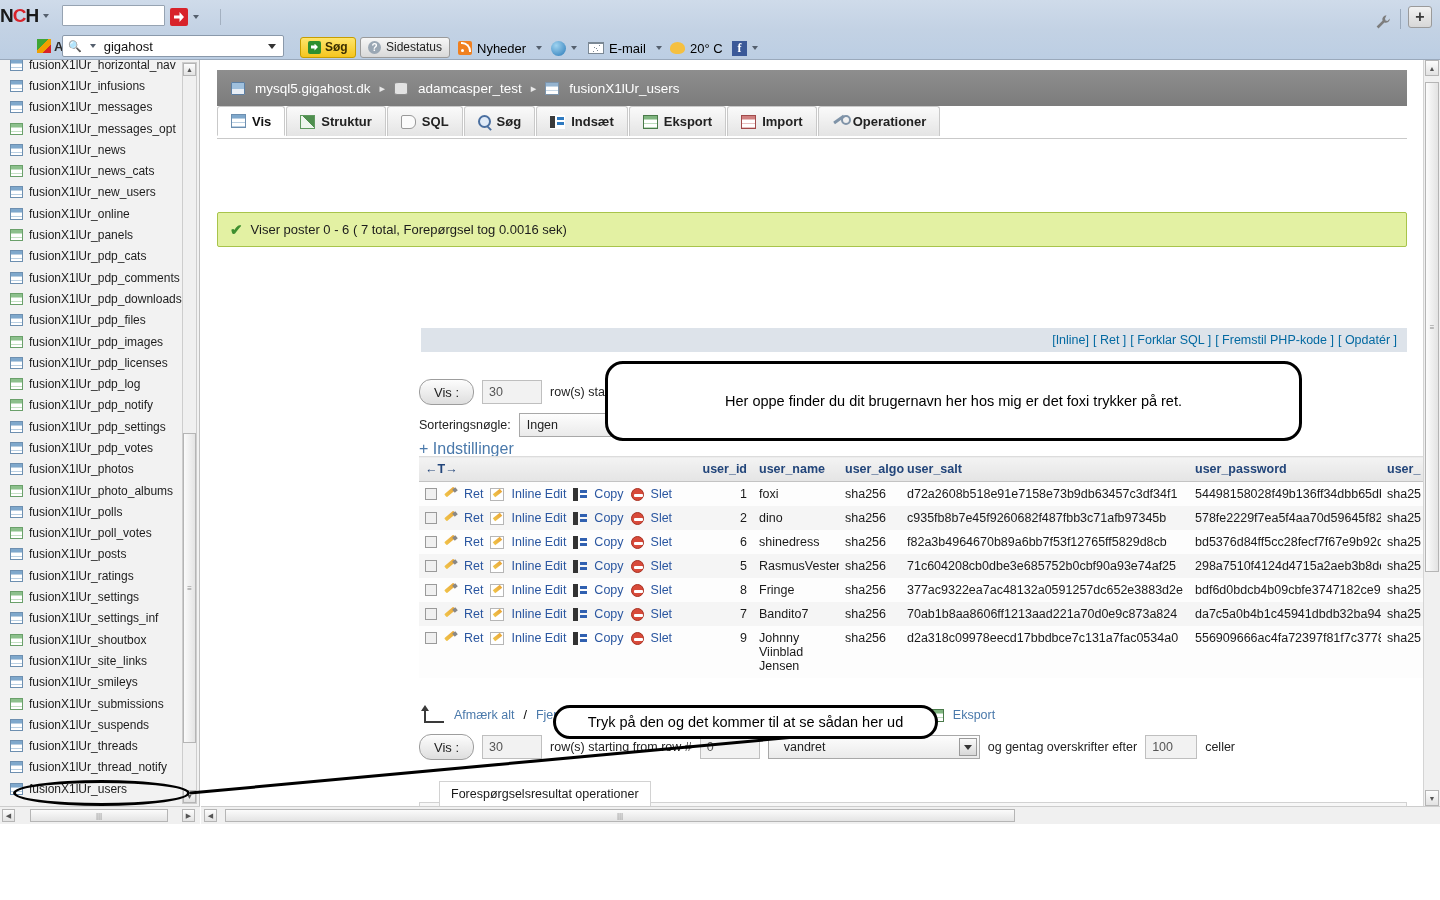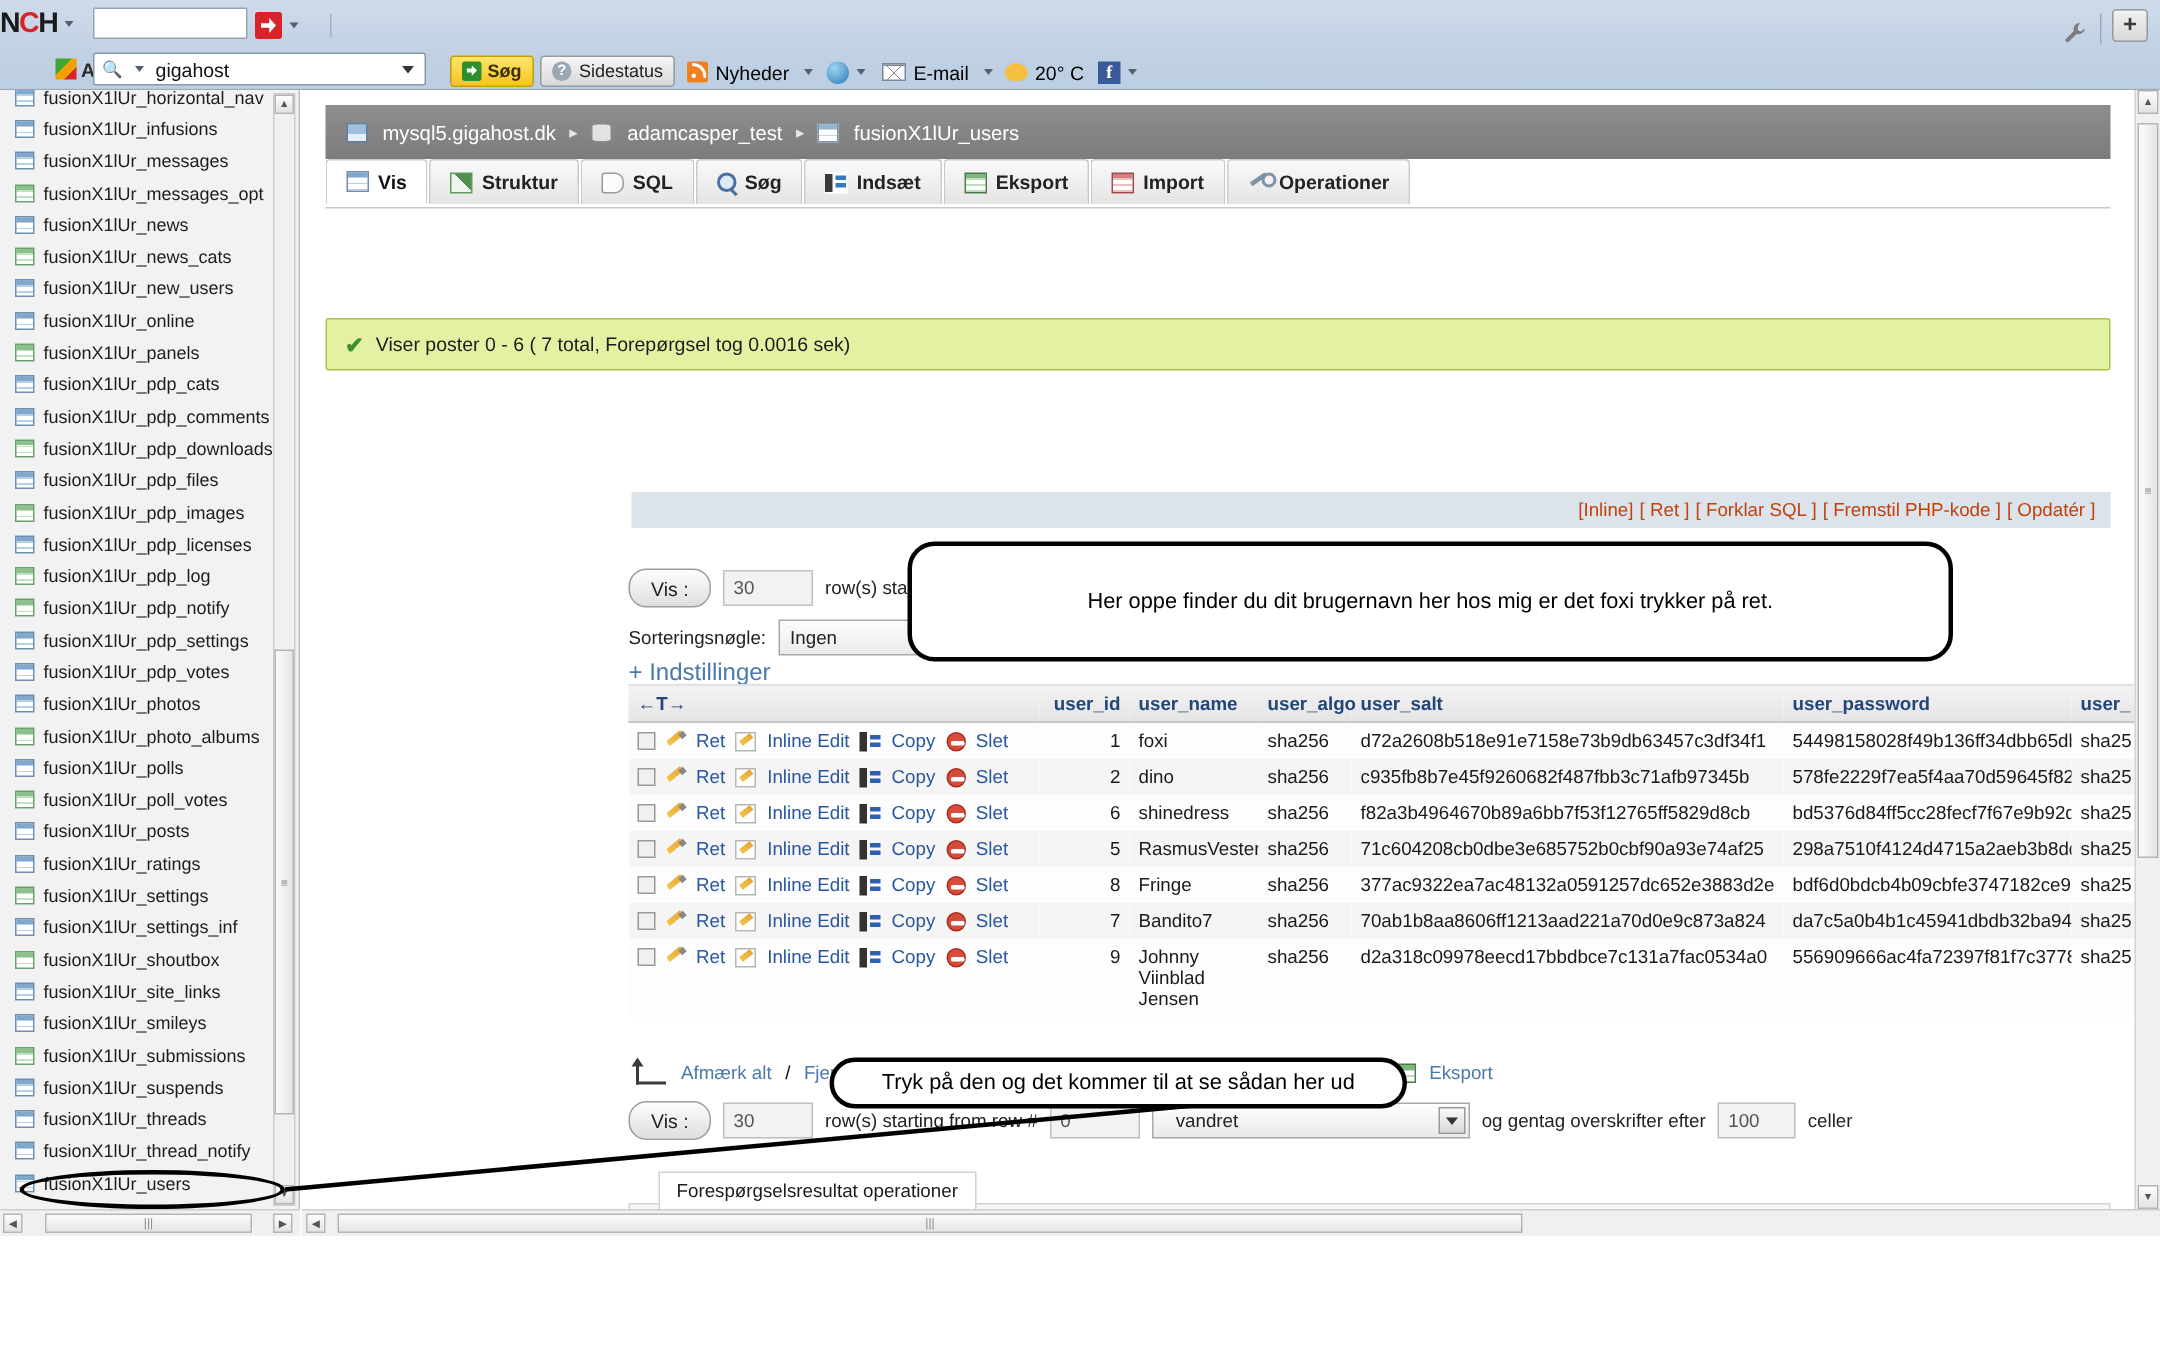--- a/index.html
+++ b/index.html
@@ -249,21 +249,21 @@
   .kw { color: #990099; font-weight: bold; }
   .star { color: #cc3355; }
   .num { color: #2a9d8f; }
   .comma { color: #888; }
   .hl { background: #2f8fe8; color: #fff; }
   .dotted-u { border-bottom: 1px dotted #555; }
 
   #sql-actions { position: absolute; left: 220px; top: 268px; width: 986px; height: 24px;
      background: #dde3ea; display: flex; align-items: center; justify-content: flex-end;
      padding-right: 10px; font-size: 12.5px; color: #5b7fa6; gap: 4px; }
-  #sql-actions a { color: #c2410c; text-decoration: none; text-align: right; }
+  #sql-actions a { color: #0369a1; text-decoration: none; text-align: right; }
 
   
   .navrow { position: absolute; display: flex; align-items: center; gap: 8px;
      font-size: 12.5px; color: #222; }
   .btn-vis { display:flex; align-items:center; justify-content:center;
      background: linear-gradient(to bottom,#fdfdfd,#dedede);
      border: 1px solid #9d9d9d; border-radius: 12px; height: 26px;
      padding: 0 14px; font-weight: normal; font-size: 13px; color: #222; }
   .tinput { background:#f2f2f2; border:1px solid #bfbfbf; height: 24px; width: 60px;
      padding: 0 6px; font-size: 12.5px; color: #555; display:flex; align-items:center; }

